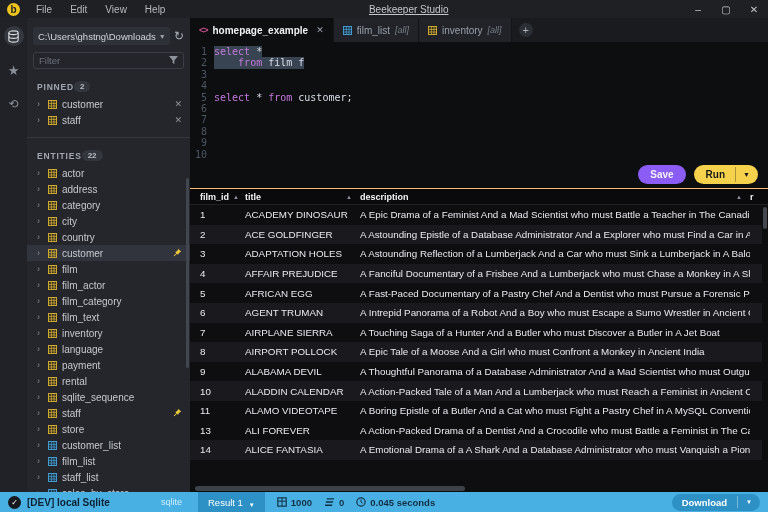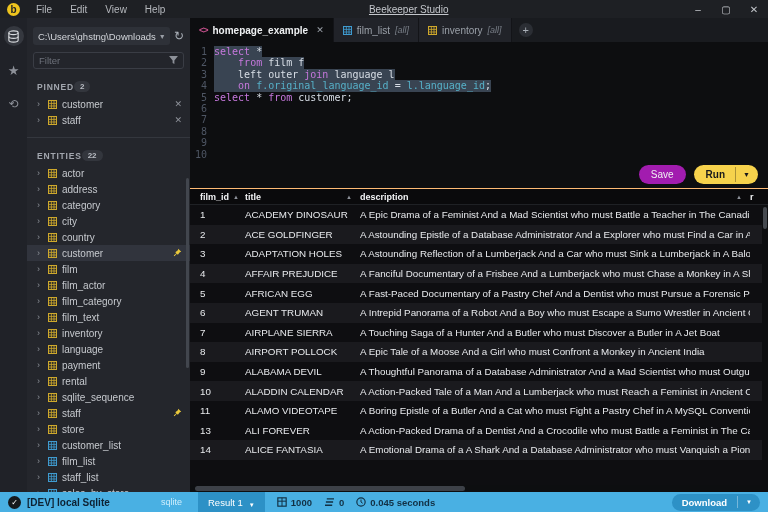--- a/index.html
+++ b/index.html
@@ -78,21 +78,21 @@
   .ed-num { width:24px; flex:0 0 24px; text-align:right; padding-right:7px; color:#4e5664; }
   .ed-code { color:#d8dee6; }
   .ed-code.sel { background:#394452; }
   .tok-kw { color:#c678dd; }
   .tok-id { color:#56b0c8; }
   .tok-p { color:#d8dee6; }
 
   
   .toolbar { height:28px; flex:0 0 28px; display:flex; align-items:center; justify-content:flex-end;
     padding-right:10px; gap:8px; }
-  .btn-save { background:#a21caf; color:#f0f1f3; font-weight:normal; font-size:10px; border-radius:11px;
+  .btn-save { background:#8b5cf6; color:#f0f1f3; font-weight:bold; font-size:10px; border-radius:11px;
     padding:4px 12px; }
   .btn-run { background:#f6d24c; color:#17181b; font-weight:bold; font-size:10px; border-radius:11px;
     display:flex; align-items:center; overflow:hidden; }
   .btn-run .run-label { padding:4px 10px 4px 12px; }
   .btn-run .run-caret { padding:4px 8px 4px 7px; border-left:1px solid rgba(0,0,0,0.3); font-size:7px; }
 
   
   .rtable { flex:1; display:flex; flex-direction:column; min-height:0; position:relative;
     border-top:1px solid #fdba74; }
   .thead { height:16px; flex:0 0 16px; background:#0a0a0c; display:flex; align-items:center;
@@ -425,22 +425,22 @@
               <span>inventory</span>
               <span class="suffix">[all]</span>
             </div>
           </div>
         <div class="add-tab">+</div>
       </div>
 
       <div class="editor" id="editor">
           <div class="ed-line"><span class="ed-num">1</span><span class="ed-code sel"><span class="tok-kw">select</span><span class="tok-p"> *</span></span></div>
           <div class="ed-line"><span class="ed-num">2</span><span class="ed-code sel"><span class="tok-p">    </span><span class="tok-kw">from</span><span class="tok-p"> film f</span></span></div>
-          <div class="ed-line"><span class="ed-num">3</span><span class="ed-code sel"><span class="tok-p">    left outer </span><span class="tok-kw">join</span><span class="tok-p"> language l</span></span></div>
-          <div class="ed-line"><span class="ed-num">4</span><span class="ed-code sel"><span class="tok-p">    </span><span class="tok-kw">on</span><span class="tok-p"> </span><span class="tok-id">f.original_language_id</span><span class="tok-p"> = </span><span class="tok-id">l.language_id</span><span class="tok-p">;</span></span></div>
+          <div class="ed-line"><span class="ed-num">3</span></div>
+          <div class="ed-line"><span class="ed-num">4</span></div>
           <div class="ed-line"><span class="ed-num">5</span><span class="ed-code"><span class="tok-kw">select</span><span class="tok-p"> * </span><span class="tok-kw">from</span><span class="tok-p"> customer;</span></span></div>
           <div class="ed-line"><span class="ed-num">6</span><span class="ed-code"></span></div>
           <div class="ed-line"><span class="ed-num">7</span><span class="ed-code"></span></div>
           <div class="ed-line"><span class="ed-num">8</span><span class="ed-code"></span></div>
           <div class="ed-line"><span class="ed-num">9</span><span class="ed-code"></span></div>
           <div class="ed-line"><span class="ed-num">10</span><span class="ed-code"></span></div>
         </div>
 
       <div class="toolbar">
         <div class="btn-save">Save</div>

